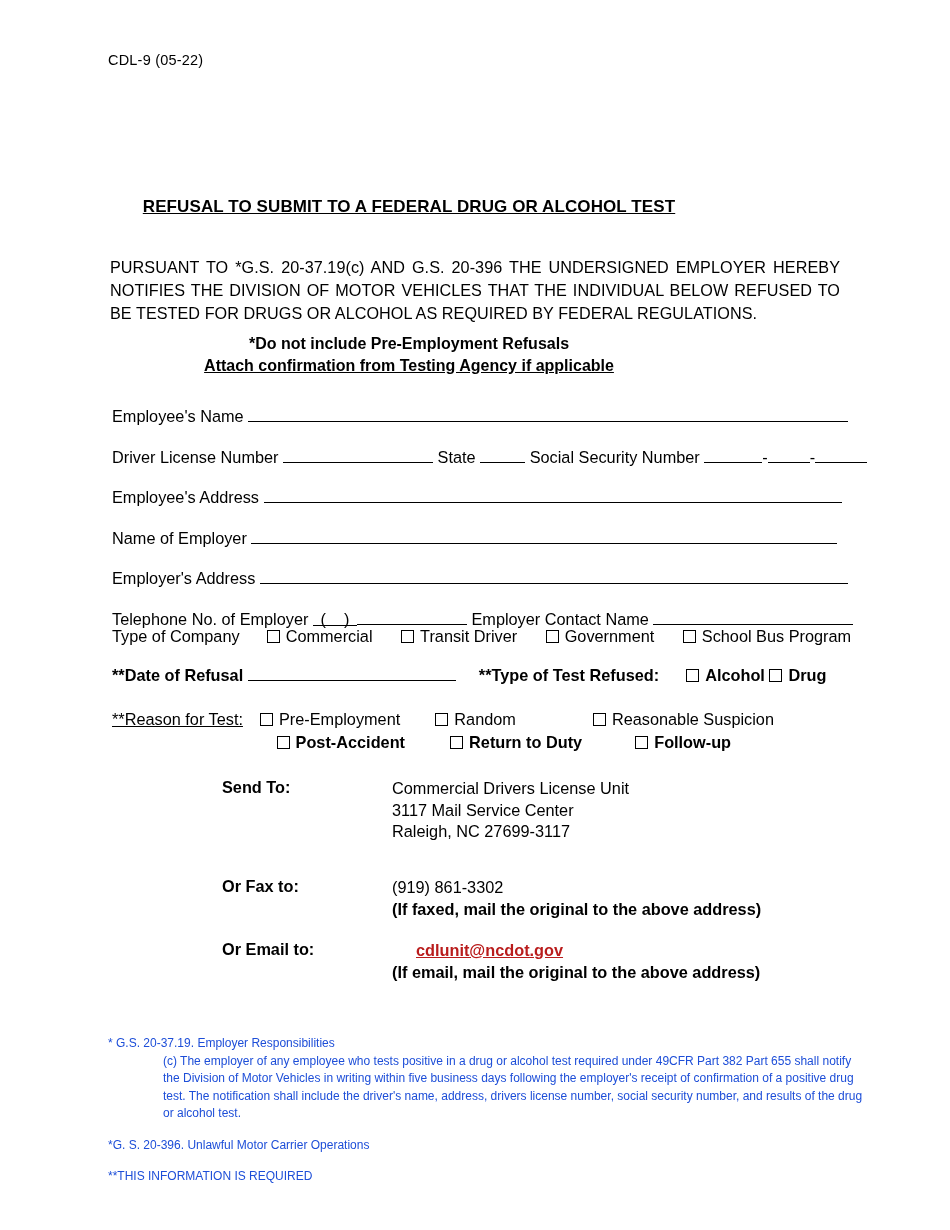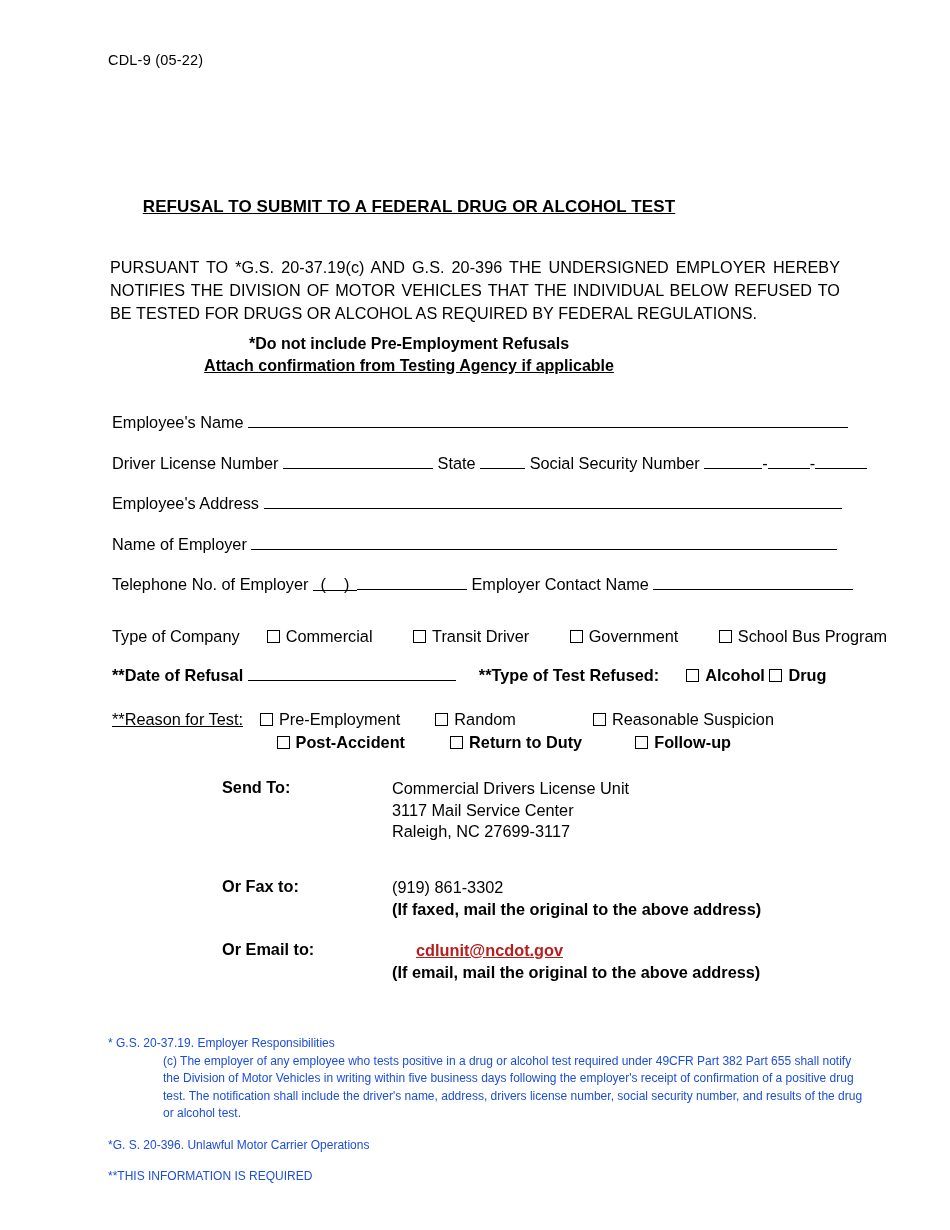--- a/index.html
+++ b/index.html
@@ -77,21 +77,20 @@
   .fields {
     position: absolute;
     left: 112px;
     top: 406px;
     width: 730px;
     font-size: 16.3px;
   }
   .field-row {
     margin-bottom: 20.5px;
     white-space: nowrap;
-    margin-top: 6px;
   }
   .ul {
     display: inline-block;
     border-bottom: 1px solid #000;
     height: 15px;
     vertical-align: baseline;
   }
   .paren-ul {
     display: inline-block;
     border-bottom: 1px solid #000;
@@ -108,21 +107,21 @@
     margin-right: 6px;
     vertical-align: -1px;
   }
   .type-company {
     position: absolute;
     left: 112px;
     top: 627px;
     font-size: 16.3px;
     white-space: nowrap;
   }
-  .type-company .opt { margin-right: 36px; }
+  .type-company .opt { margin-right: 24px; }
   .date-refusal {
     position: absolute;
     left: 112px;
     top: 665px;
     font-size: 16.3px;
     font-weight: bold;
     white-space: nowrap;
   }
   .reason-row1 {
     position: absolute;
@@ -209,20 +208,24 @@
     <div class="field-row">
       <span>Employee's Address</span>
       <span class="ul" style="width:578px"></span>
     </div>
 
     <div class="field-row">
       <span>Name of Employer</span>
       <span class="ul" style="width:586px"></span>
     </div>
 
+    <div class="field-row">
+      <span>Employer's Address</span>
+      <span class="ul" style="width:588px"></span>
+    </div>
 
     <div class="field-row">
       <span>Telephone No. of Employer</span>
       <span class="paren-ul" style="width:44px; text-align:center">(&nbsp;&nbsp;&nbsp;&nbsp;)</span><span class="ul" style="width:110px"></span>
       <span>Employer Contact Name</span>
       <span class="ul" style="width:200px"></span>
     </div>
 
   </div>
 

